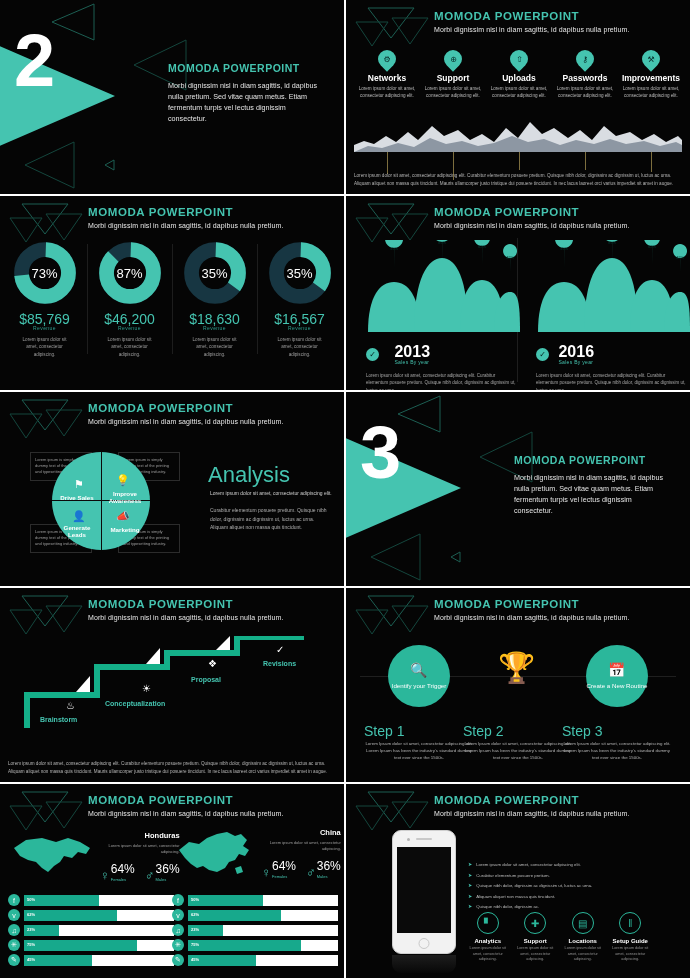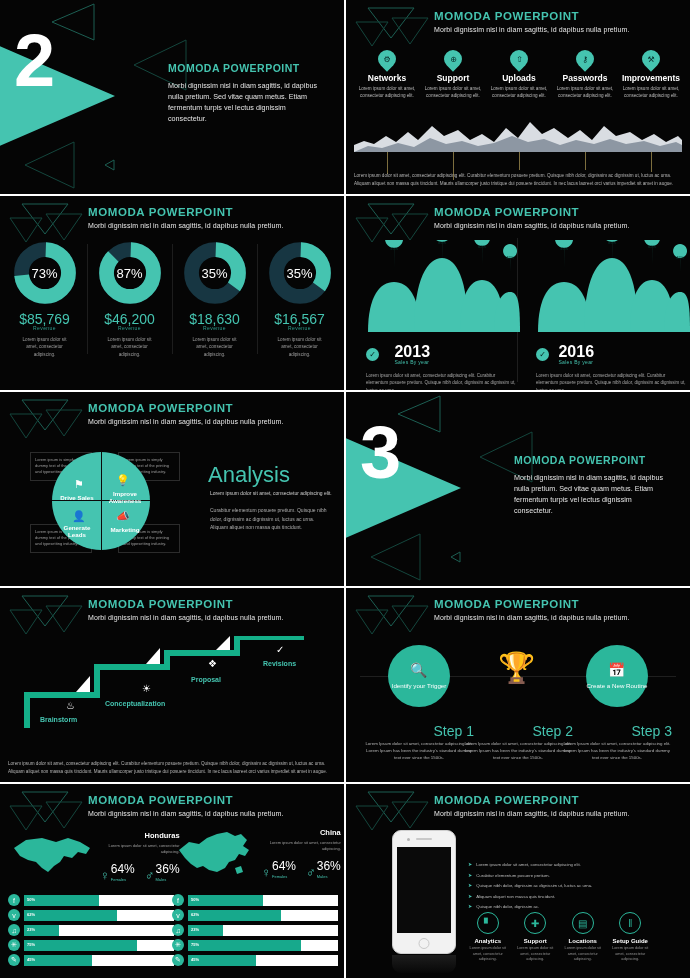--- a/index.html
+++ b/index.html
@@ -132,21 +132,21 @@
 
   
   .tl { position:absolute; left:14px; top:88px; right:14px; height:1px; background:#1f1f1f;}
   .scirc{
     position:absolute; width:62px;height:62px;border-radius:50%;background:#2bb79b;
     display:flex;flex-direction:column;align-items:center;justify-content:center;
     color:#ffffff;font-size:6.2px;line-height:1.25;text-align:center;
   }
   .scirc .ic{font-size:14px;margin-bottom:3px;}
   .trophy{position:absolute; color:#ffffff; font-size:30px;}
-  .step-ttl{position:absolute; color:#45c4b0; font-size:14px; text-align:right; width:110px;}
+  .step-ttl{position:absolute; color:#45c4b0; font-size:14px; text-align:left; width:110px;}
   .step-txt{position:absolute; color:#b4b4b4; font-size:4.4px; line-height:1.6; text-align:center; width:112px;}
 
   
   .mapblk{position:absolute; top:44px; width:166px;}
   .mapsvg{width:88px;height:54px;}
   .mapsvg svg{display:block;}
   .cname{color:#ffffff;font-size:7.5px;font-weight:700;text-align:right;}
   .cdesc{color:#9d9d9d;font-size:4px;line-height:1.55;text-align:right;margin-top:3px;}
   .gender{display:flex;justify-content:flex-end;gap:10px;margin-top:4px;}
   .g-item{display:flex;align-items:flex-end;}

